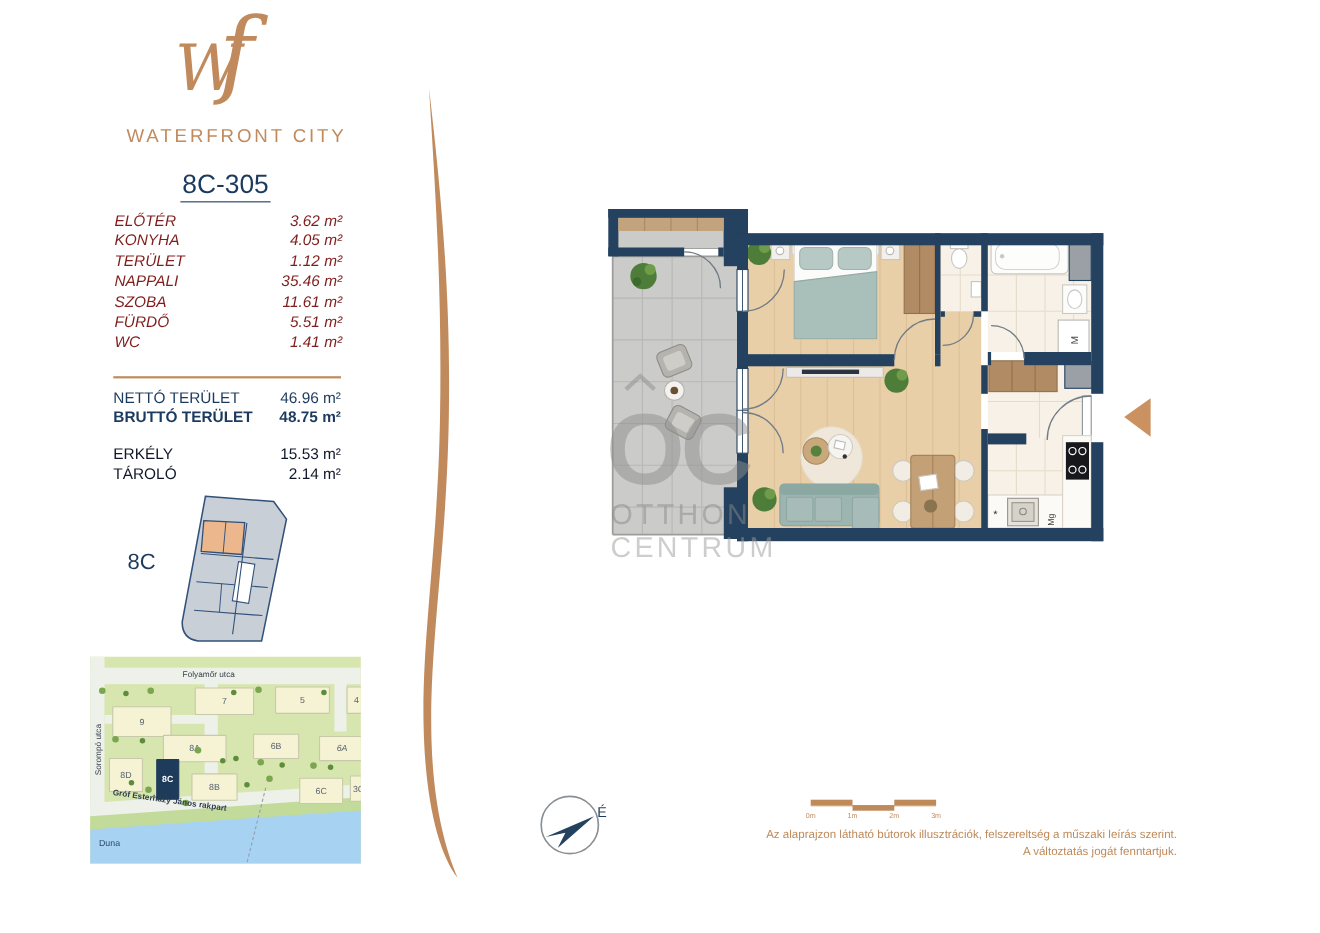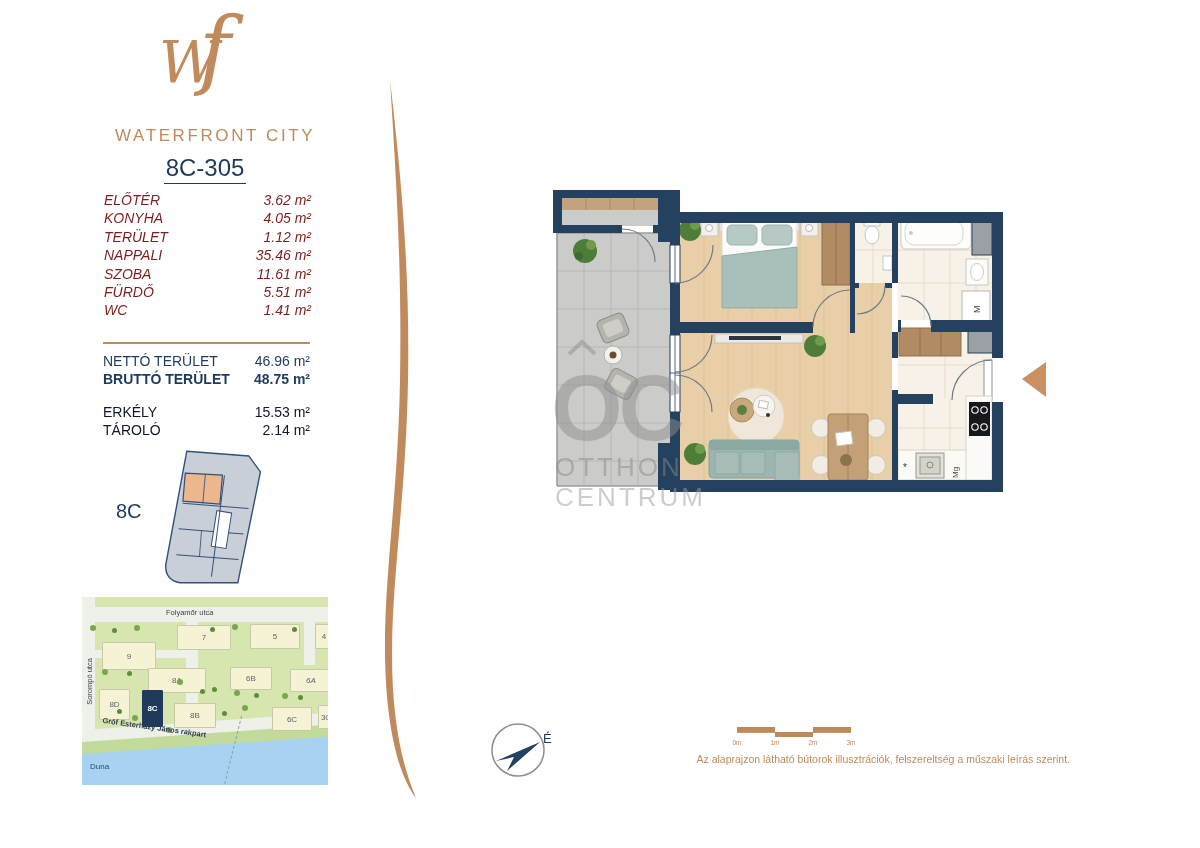--- a/index.html
+++ b/index.html
@@ -5,21 +5,21 @@
   html,body{margin:0;padding:0;background:#ffffff;}
   body{font-family:"Liberation Sans", sans-serif; -webkit-font-smoothing:antialiased;}
   .page{position:relative;width:1200px;height:848px;background:#fff;overflow:hidden;}
   .abs{position:absolute;}
 
   
   .logo-block{left:115px;top:14px;width:180px;text-align:center;}
   .monogram{height:92px;position:relative;color:#c08a5c;}
   .monogram .w{font-family:"DejaVu Serif",serif;font-style:italic;font-size:58px;position:absolute;left:44px;top:14px;font-weight:400;}
   .monogram .f{font-family:"DejaVu Serif",serif;font-style:italic;font-size:86px;position:absolute;left:84px;top:-16px;font-weight:400;}
-  .brand-name{margin-top:20px;font-size:17px;letter-spacing:2.6px;color:#c08a5c;white-space:nowrap;}
+  .brand-name{margin-top:8px;font-size:17px;letter-spacing:2.6px;color:#c08a5c;white-space:nowrap;}
   .unit-title-wrap{left:115px;top:154px;width:180px;text-align:center;}
   .unit-title{display:inline-block;font-size:24px;color:#1c3a5e;border-bottom:1.5px solid #1c3a5e;padding:0 2px 1px 2px;}
   .area-table{left:104px;top:191px;width:207px;color:#7f1d1d;font-size:14px;font-style:italic;}
   .area-row{display:flex;justify-content:space-between;line-height:18.4px;white-space:nowrap;}
   .area-row.bold{font-weight:bold;}
   .divider{left:103px;top:342px;width:207px;height:2px;background:#c08a5c;}
   .totals{left:103px;top:352px;width:207px;color:#1c3a5e;font-size:14px;}
   .extras{left:103px;top:403px;width:207px;color:#0f172a;font-size:14px;}
   .keyplan-label{left:116px;top:500px;font-size:20px;color:#1c3a5e;}
 
@@ -447,16 +447,17 @@
     <div class="sb-labels">
       <span style="left:0;">0m</span>
       <span style="left:38px;">1m</span>
       <span style="left:76px;">2m</span>
       <span style="left:114px;">3m</span>
     </div>
   </div>
 
   <div class="abs disclaimer">
     <div>Az alaprajzon látható bútorok illusztrációk, felszereltség a műszaki leírás szerint.</div>
+    <div>A változtatás jogát fenntartjuk.</div>
   </div>
 
 
 </div>
 
 </body></html>

